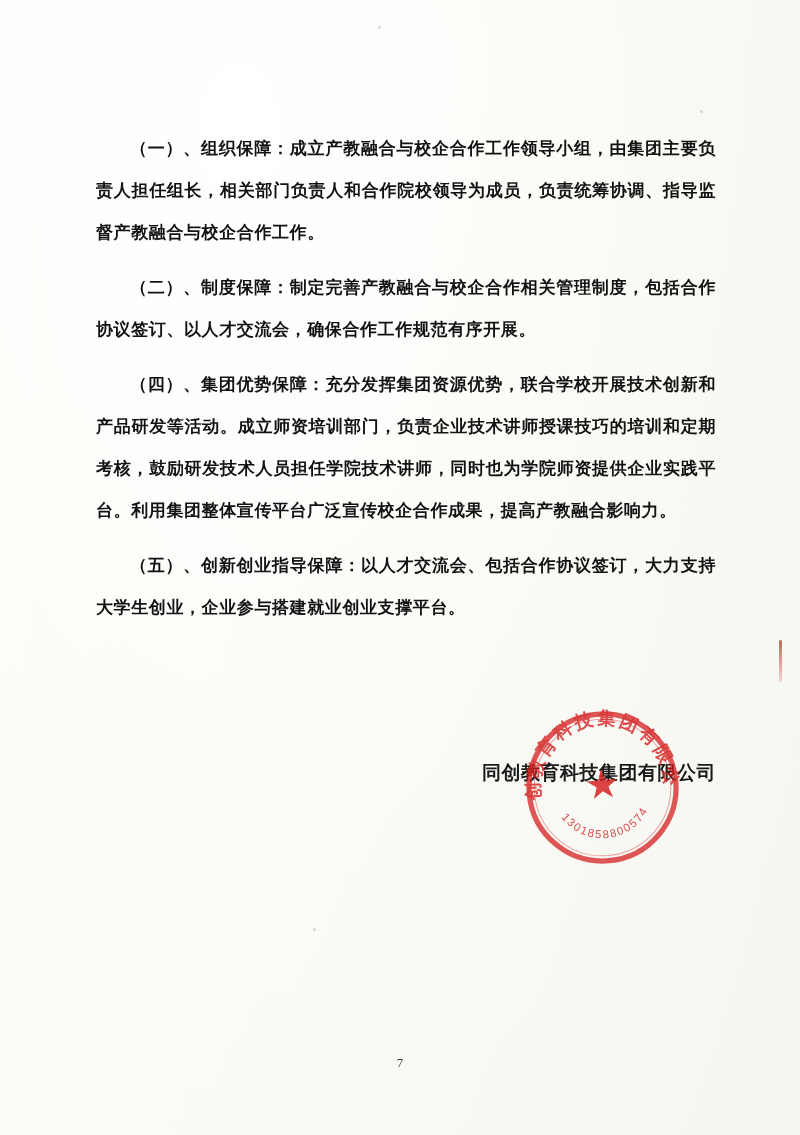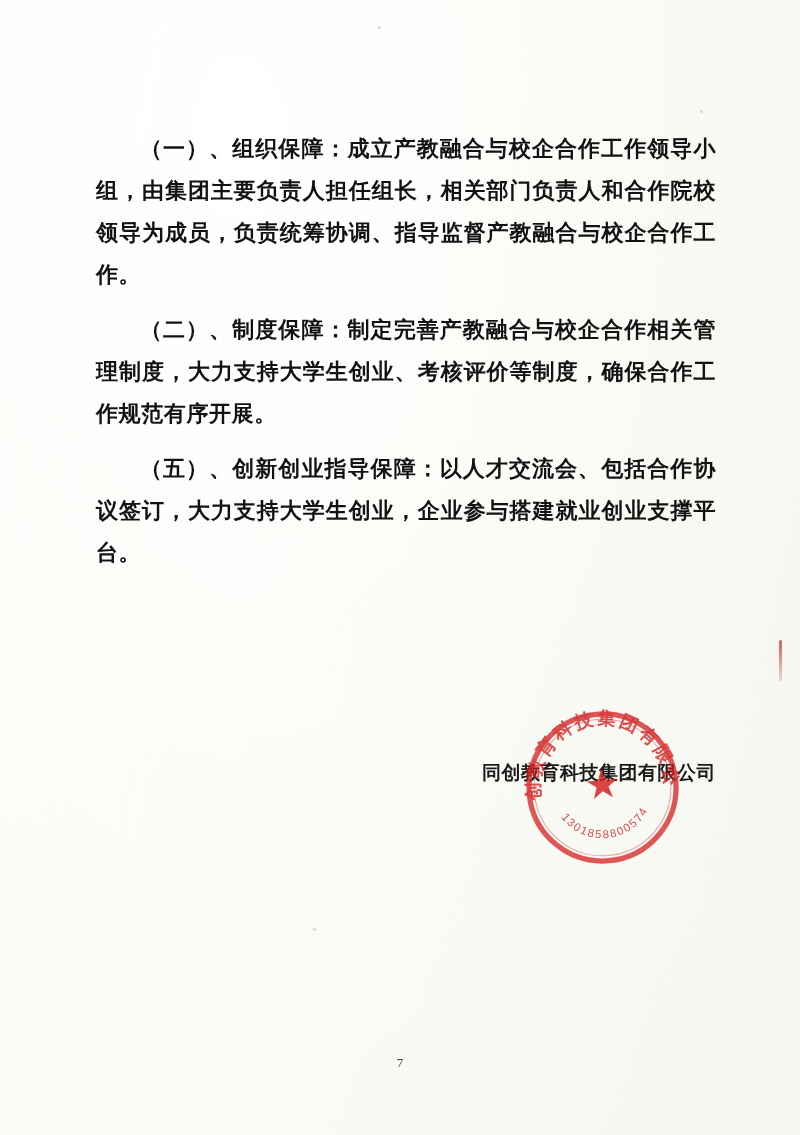--- a/index.html
+++ b/index.html
@@ -28,21 +28,21 @@
     pointer-events: none;
   }
   .content {
     position: absolute;
     left: 96px;
     top: 128px;
     width: 620px;
   }
   p.para {
     margin: 0 0 13px 0;
-    font-size: 22px;
+    font-size: 17px;
     line-height: 42px;
     text-align: justify;
     text-justify: inter-ideograph;
     text-indent: 2em;
     letter-spacing: 0.6px;
     font-weight: 600;
     color: #121212;
   }
   
   .speck {
@@ -97,21 +97,22 @@
 
 <div class="page">
 
   <div class="speck" style="left:378px;top:26px;width:3px;height:3px;"></div>
   <div class="speck" style="left:700px;top:110px;width:3px;height:3px;"></div>
   <div class="speck" style="left:313px;top:928px;width:3px;height:3px;"></div>
   <div class="edge-mark"></div>
 
   <div class="content">
     <p class="para">（一）、组织保障：成立产教融合与校企合作工作领导小组，由集团主要负责人担任组长，相关部门负责人和合作院校领导为成员，负责统筹协调、指导监督产教融合与校企合作工作。</p>
-    <p class="para">（二）、制度保障：制定完善产教融合与校企合作相关管理制度，大力支持大学生创业、考核评价等制度，确保合作工作规范有序开展。</p>
+    <p class="para">（二）、制度保障：制定完善产教融合与校企合作相关管理制度，包括合作协议签订、以人才交流会，确保合作工作规范有序开展。</p>
+    <p class="para">（四）、集团优势保障：充分发挥集团资源优势，联合学校开展技术创新和产品研发等活动。成立师资培训部门，负责企业技术讲师授课技巧的培训和定期考核，鼓励研发技术人员担任学院技术讲师，同时也为学院师资提供企业实践平台。利用集团整体宣传平台广泛宣传校企合作成果，提高产教融合影响力。</p>
     <p class="para">（五）、创新创业指导保障：以人才交流会、包括合作协议签订，大力支持大学生创业，企业参与搭建就业创业支撑平台。</p>
   </div>
 
   <div class="signature">
     <div>同创教育科技集团有限公司</div>
   </div>
 
   <svg class="stamp" viewBox="0 0 200 200">
     <defs>
       <path id="sealTopArc" d="M 28,100 A 72,72 0 0 1 172,100"></path>

